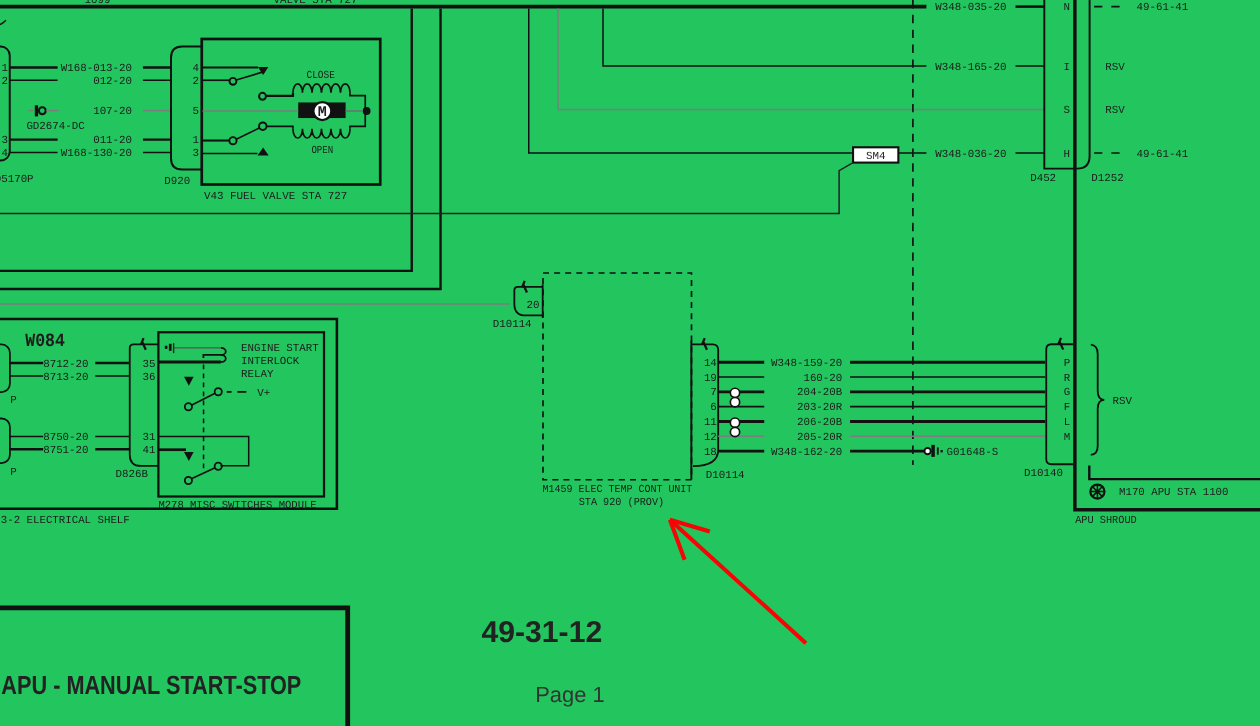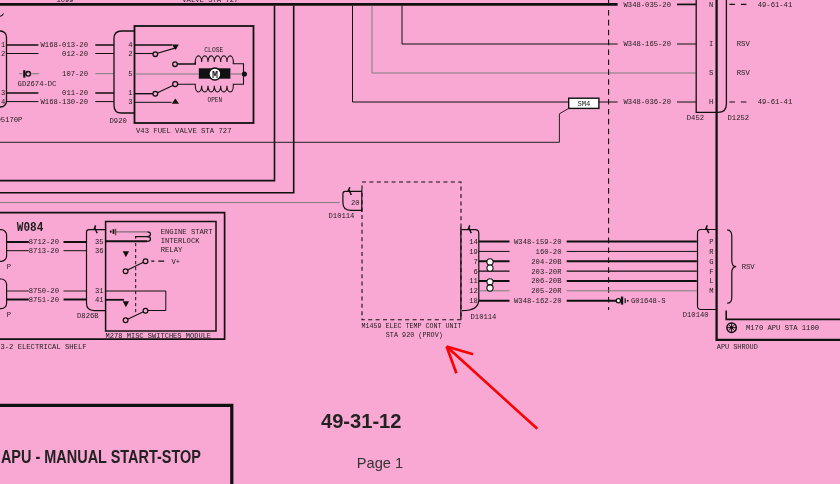--- a/index.html
+++ b/index.html
@@ -1,16 +1,16 @@
 <!DOCTYPE html>
 <html><head>
 <meta charset="utf-8">
 <style>
 html,body{margin:0;padding:0;background:#fff;}
-#wrap{position:relative;width:840px;height:484px;overflow:hidden;background:#f9a8d4;}
+#wrap{position:relative;width:840px;height:484px;overflow:hidden;background:#22c55e;}
 svg{position:absolute;left:0;top:0;}
 text{font-family:"Liberation Mono",monospace;font-size:7.2px;fill:#1c1c1c;}
 .big{font-family:"Liberation Sans",sans-serif;font-weight:bold;}
 </style>
 </head>
 <body>
 <div id="wrap">
 <svg width="840" height="484" viewBox="0 0 840 484" fill="none" stroke="none">
 
 <text x="56.4" y="2.3">1099</text>

